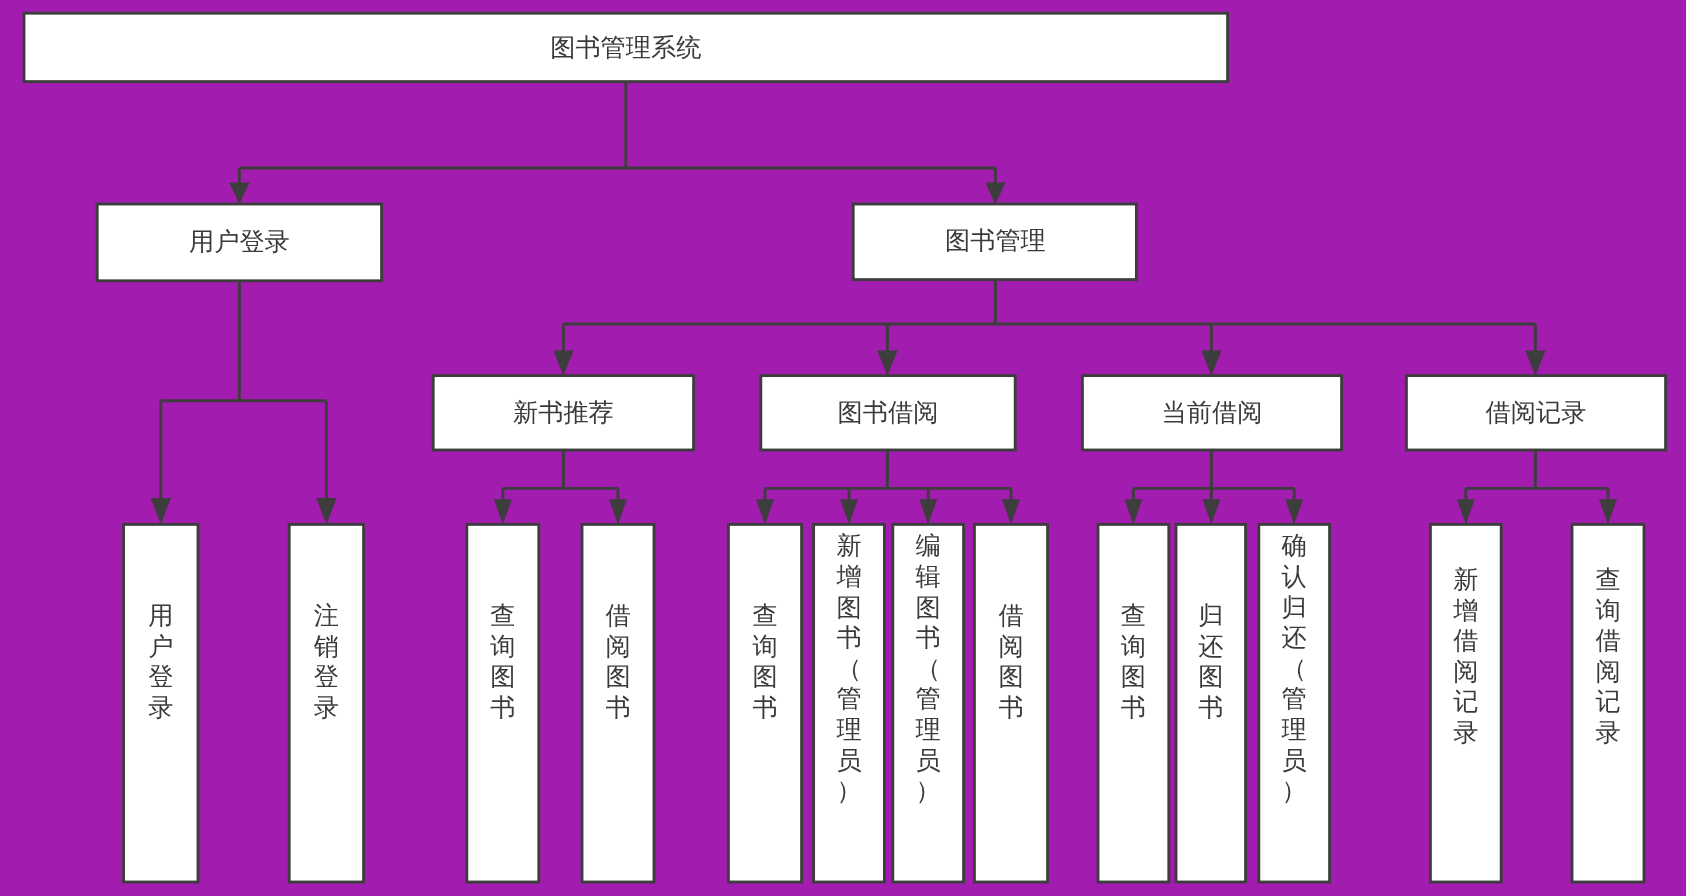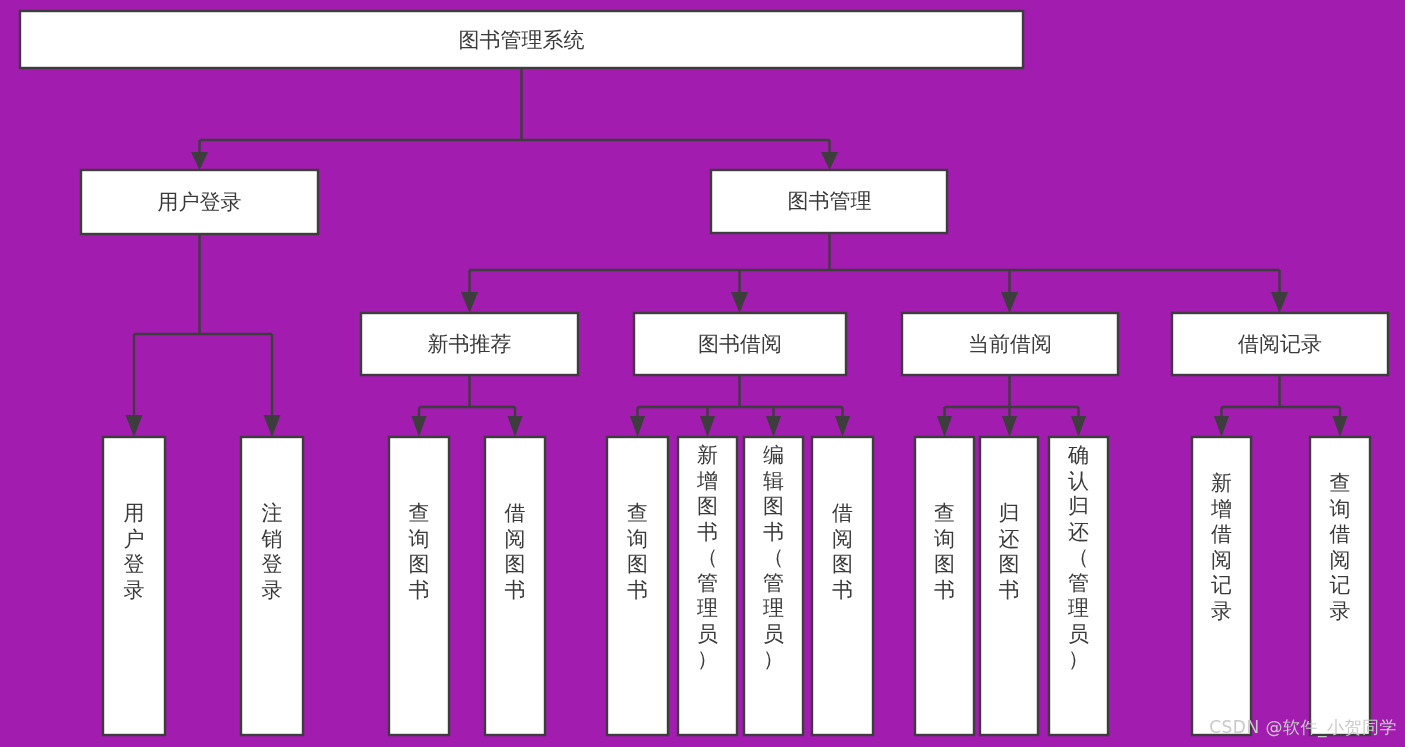--- a/index.html
+++ b/index.html
@@ -217,15 +217,14 @@
       <rect class="node-rect" x="1192" y="437" width="59" height="298"></rect>
       <text class="node-label-vert" x="1221.5" y="490"><tspan x="1221.5" y="490">新</tspan><tspan x="1221.5" y="515.5">增</tspan><tspan x="1221.5" y="541">借</tspan><tspan x="1221.5" y="566.5">阅</tspan><tspan x="1221.5" y="592">记</tspan><tspan x="1221.5" y="617.5">录</tspan></text>
     </g>
     <g>
       <rect class="node-rect" x="1310" y="437" width="60" height="298"></rect>
       <text class="node-label-vert" x="1340" y="490"><tspan x="1340" y="490">查</tspan><tspan x="1340" y="515.5">询</tspan><tspan x="1340" y="541">借</tspan><tspan x="1340" y="566.5">阅</tspan><tspan x="1340" y="592">记</tspan><tspan x="1340" y="617.5">录</tspan></text>
     </g>
 
   </svg>
 
-  <div class="watermark">CSDN @软件_小贺同学</div>
 
 </div>
 
 </body></html>

